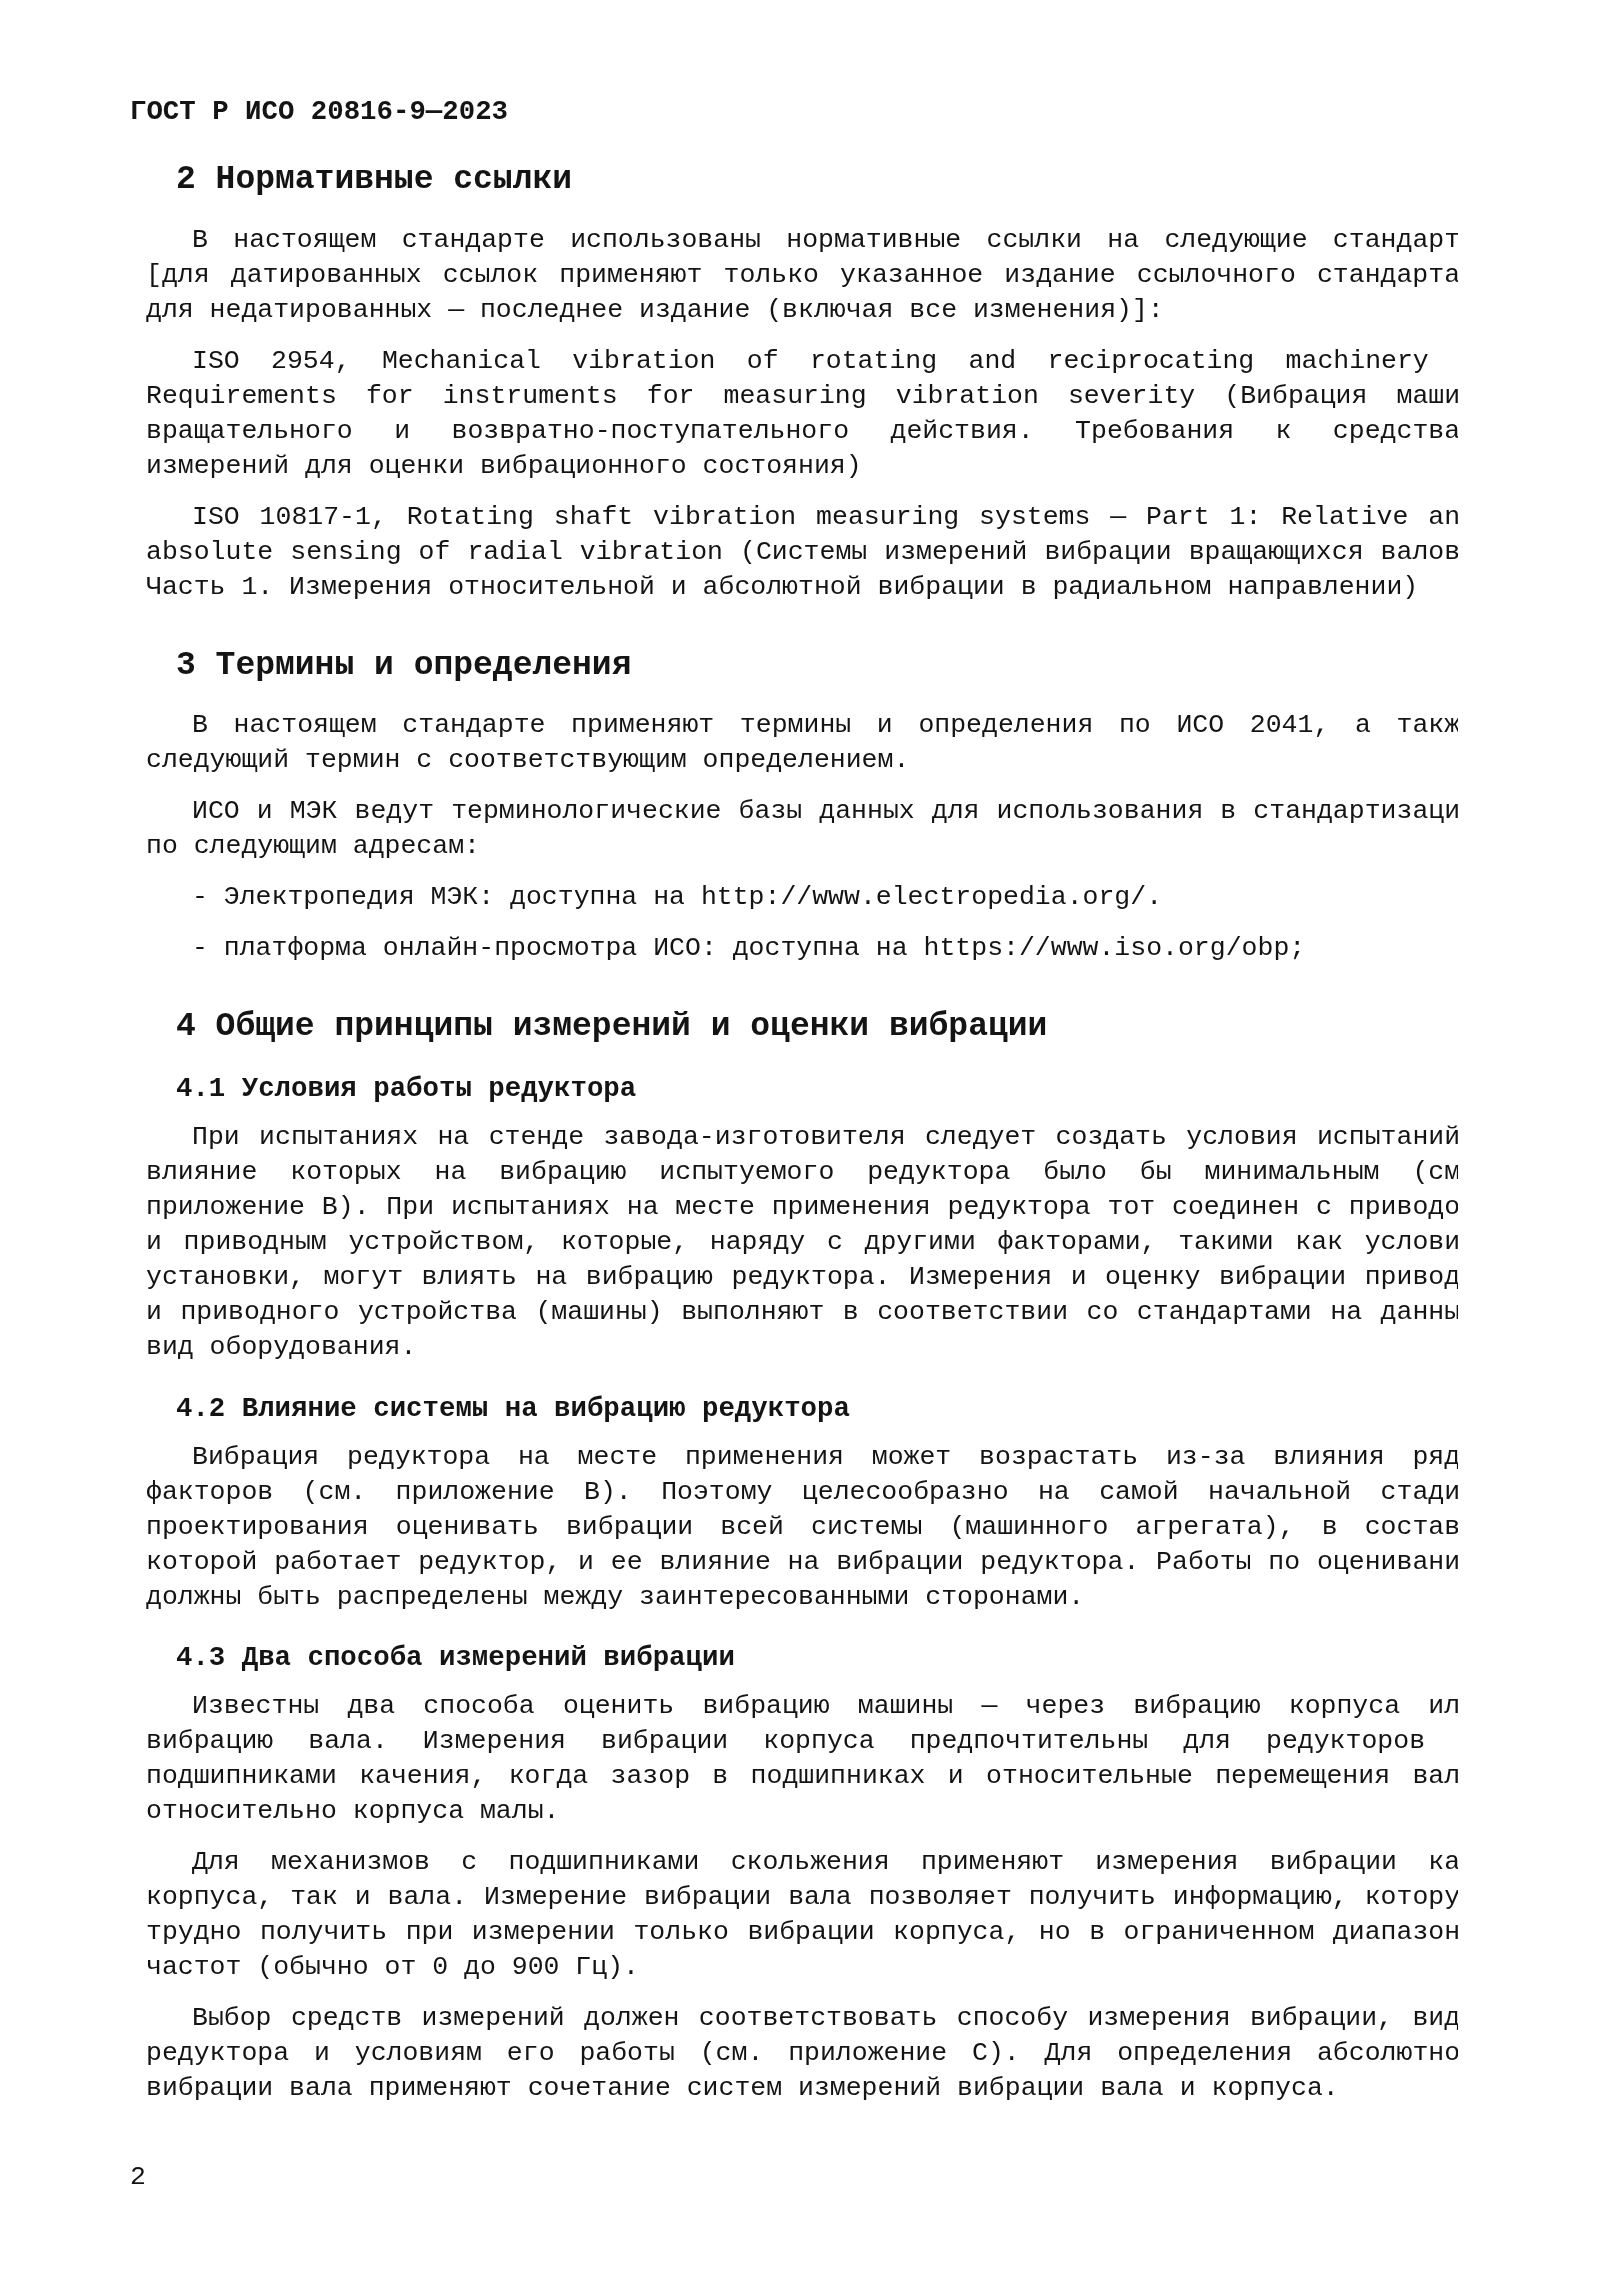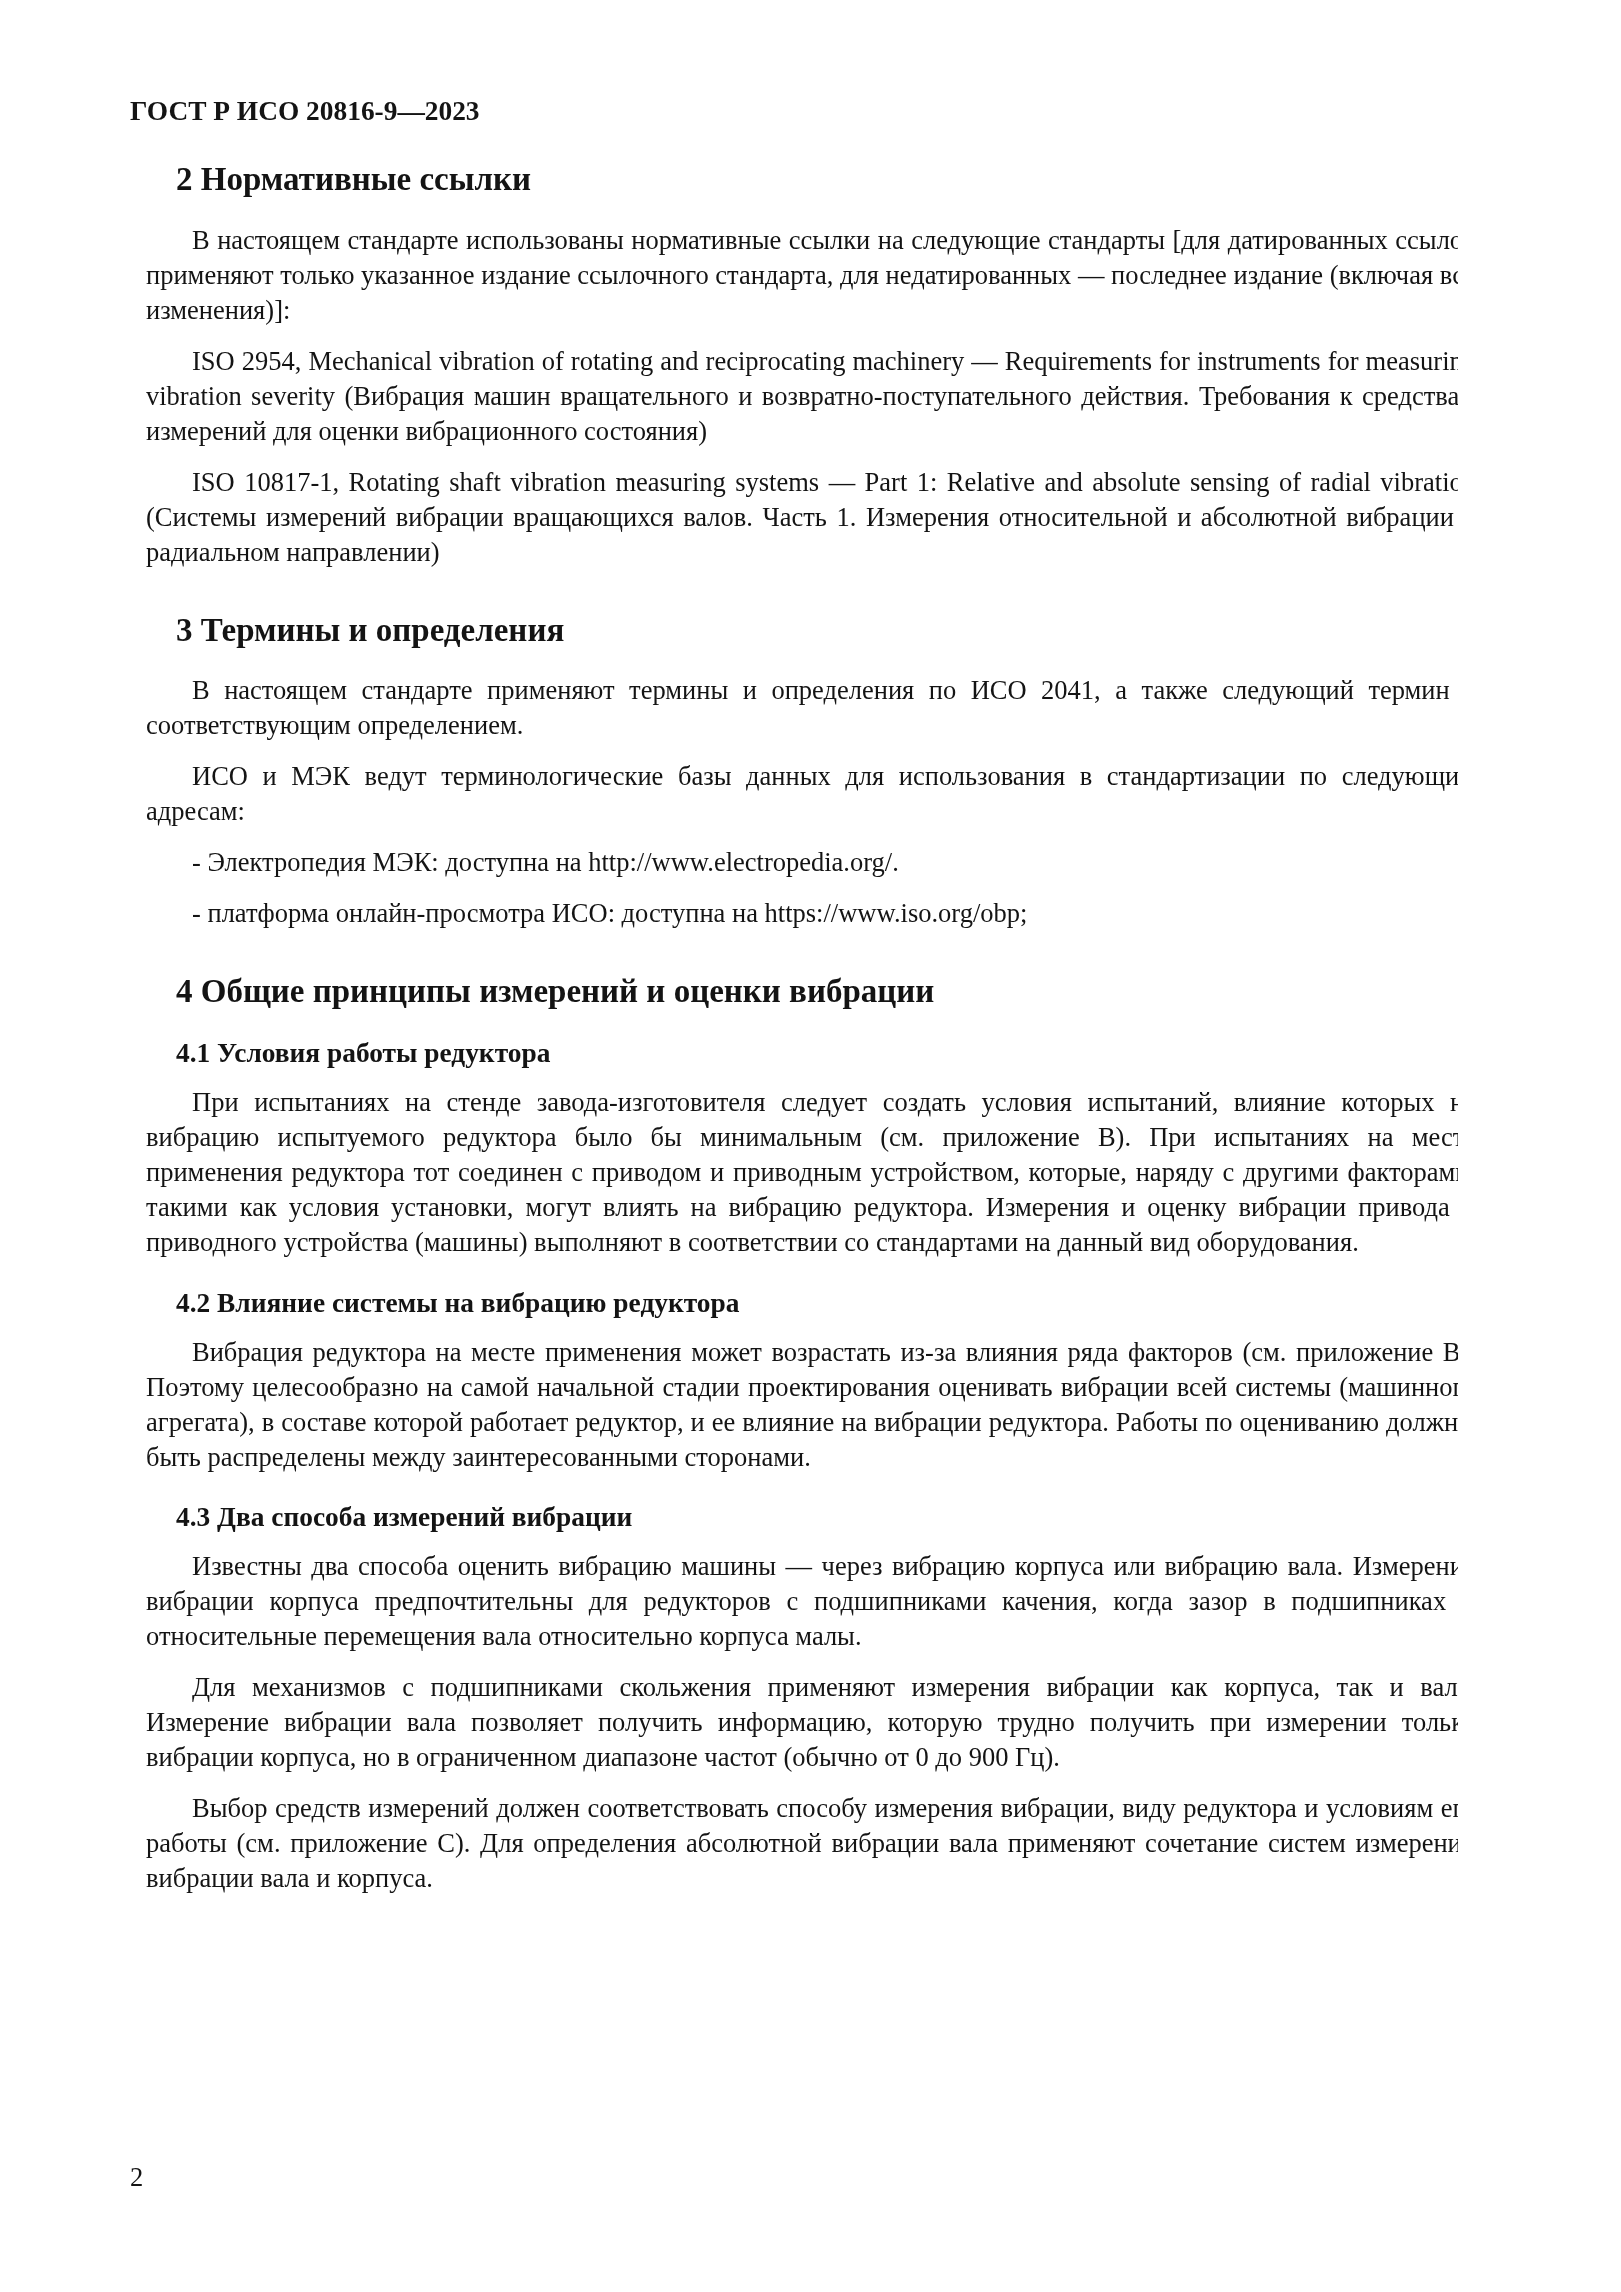--- a/index.html
+++ b/index.html
@@ -3,21 +3,21 @@
 <meta charset="utf-8">
 <style>
   * { box-sizing: border-box; }
   html, body { margin: 0; padding: 0; background: #ffffff; }
 
   .page {
     position: relative;
     width: 1458px;
     height: 2293px;
     background: #ffffff;
-    font-family: Liberation Serif, serif;
+    font-family: Liberation Mono, monospace;
     color: #141414;
     overflow: hidden;
   }
 
   .content {
     position: absolute;
     left: 130px;
     top: 96px;
     width: 1362px;
   }

